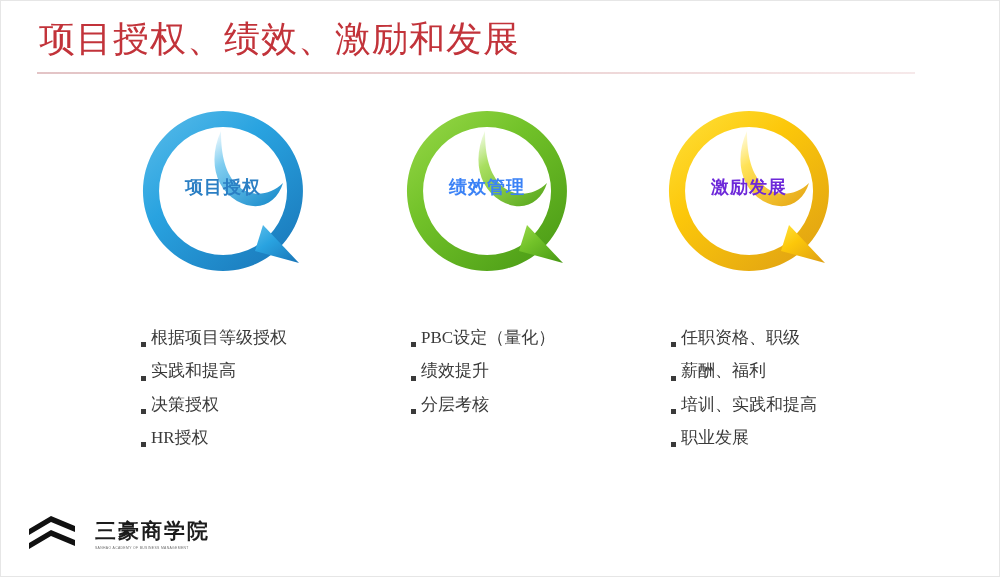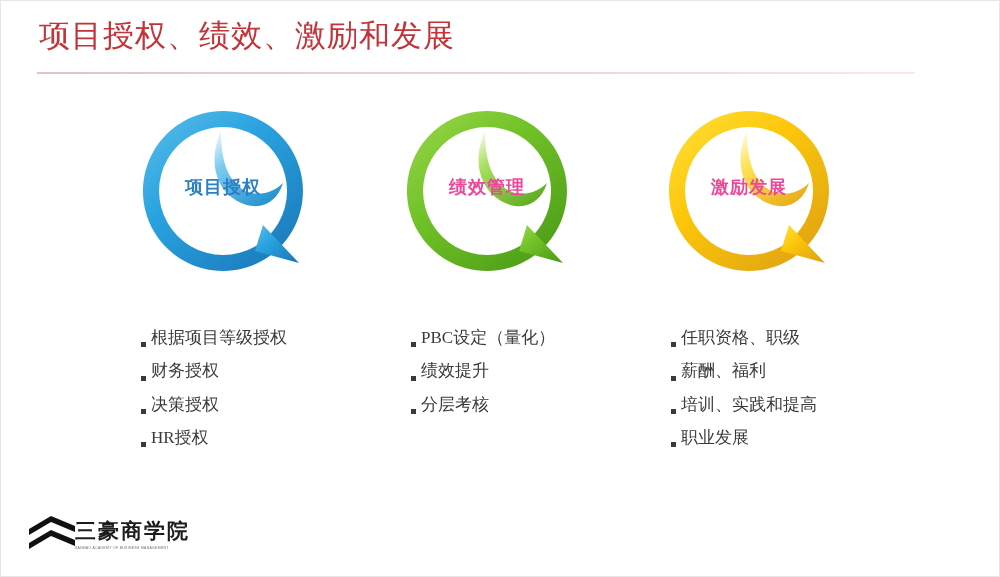--- a/index.html
+++ b/index.html
@@ -17,21 +17,21 @@
   }
 
   
   #title-block {
     position:absolute;
     left:38px; top:14px;
     width:880px;
   }
   #page-title {
     font-family:"Liberation Serif", serif;
-    font-size:31px;
+    font-size:36px;
     line-height:1.35;
     color:#c2333a;
     letter-spacing:1px;
     white-space:nowrap;
   }
   #title-rule {
     position:absolute;
     left:36px; top:71px;
     width:878px; height:2px;
     background:linear-gradient(to right,#e3c4c6 0%,#ecd3d4 55%,#f6e9ea 100%);
@@ -91,21 +91,21 @@
     position:relative;
     top:-4px;
   }
 
   
   #footer-logo {
     position:absolute;
     left:28px; top:515px;
     display:flex;
     align-items:center;
-    gap:0;
+    gap:20px;
   }
   #logo-mark { flex:0 0 auto; }
   #logo-text-wrap { display:flex; flex-direction:column; justify-content:center; }
   #logo-text {
     font-family:"Liberation Serif", serif;
     font-weight:bold;
     font-size:21px;
     color:#1c1c1c;
     letter-spacing:2px;
     line-height:1.1;
@@ -168,21 +168,21 @@
             <stop offset="0%" stop-color="#f0fbe2"></stop>
             <stop offset="30%" stop-color="#a9df60"></stop>
             <stop offset="100%" stop-color="#5cab1f"></stop>
           </linearGradient>
         </defs>
         <path d="M86 6 A80 80 0 1 1 85.9 6 Z M86 22 A64 64 0 1 0 86.1 22 Z" fill="url(#ring1)" fill-rule="evenodd"></path>
         <path d="M126 120 L162 158 L118 146 Z" fill="url(#ring1)"></path>
         <path d="M84 26 C 72 52, 76 82, 100 96 C 122 108, 140 98, 146 78
                  C 132 92, 112 92, 100 80 C 86 66, 84 44, 84 26 Z" fill="url(#leaf1)"></path>
       </svg>
-      <div class="bubble-label" style="color:#ec4899">绩效管理</div>
+      <div class="bubble-label" style="color:#3b82f6">绩效管理</div>
     </div>
 
     <div class="bubble" id="bubble-2">
       <svg viewBox="0 0 172 172">
         <defs>
           <linearGradient id="ring2" x1="0%" y1="0%" x2="85%" y2="100%">
             <stop offset="0%" stop-color="#ffe23c"></stop>
             <stop offset="42%" stop-color="#fcc70a"></stop>
             <stop offset="100%" stop-color="#e0a213"></stop>
           </linearGradient>
@@ -190,35 +190,35 @@
             <stop offset="0%" stop-color="#fffbe0"></stop>
             <stop offset="30%" stop-color="#ffe257"></stop>
             <stop offset="100%" stop-color="#e8ab18"></stop>
           </linearGradient>
         </defs>
         <path d="M86 6 A80 80 0 1 1 85.9 6 Z M86 22 A64 64 0 1 0 86.1 22 Z" fill="url(#ring2)" fill-rule="evenodd"></path>
         <path d="M126 120 L162 158 L118 146 Z" fill="url(#ring2)"></path>
         <path d="M84 26 C 72 52, 76 82, 100 96 C 122 108, 140 98, 146 78
                  C 132 92, 112 92, 100 80 C 86 66, 84 44, 84 26 Z" fill="url(#leaf2)"></path>
       </svg>
-      <div class="bubble-label" style="color:#ec4899">激励发展</div>
+      <div class="bubble-label" style="color:#6d28d9">激励发展</div>
     </div>
 
   </div>
 
   <div id="columns">
 
     <div class="bullet-col" id="col-0">
       <div class="bullet-item">
         <span class="bullet-mark"></span>
         <span>根据项目等级授权</span>
       </div>
       <div class="bullet-item">
         <span class="bullet-mark"></span>
-        <span>财务授权</span>
+        <span>实践和提高</span>
       </div>
       <div class="bullet-item">
         <span class="bullet-mark"></span>
         <span>决策授权</span>
       </div>
       <div class="bullet-item">
         <span class="bullet-mark"></span>
         <span>HR授权</span>
       </div>
     </div>

